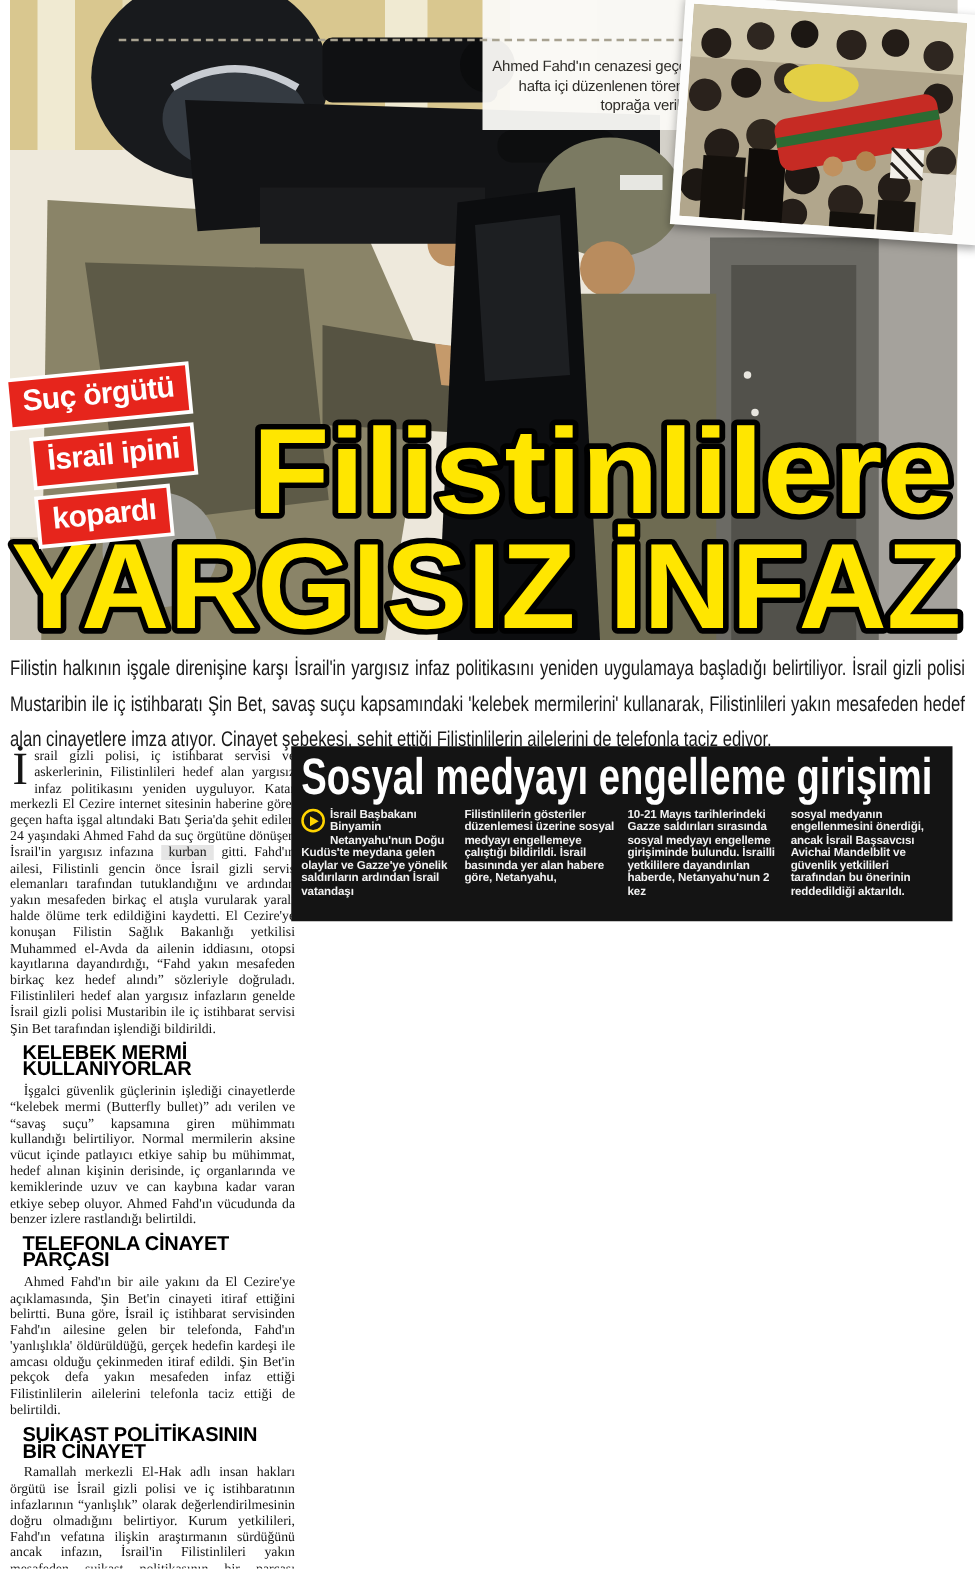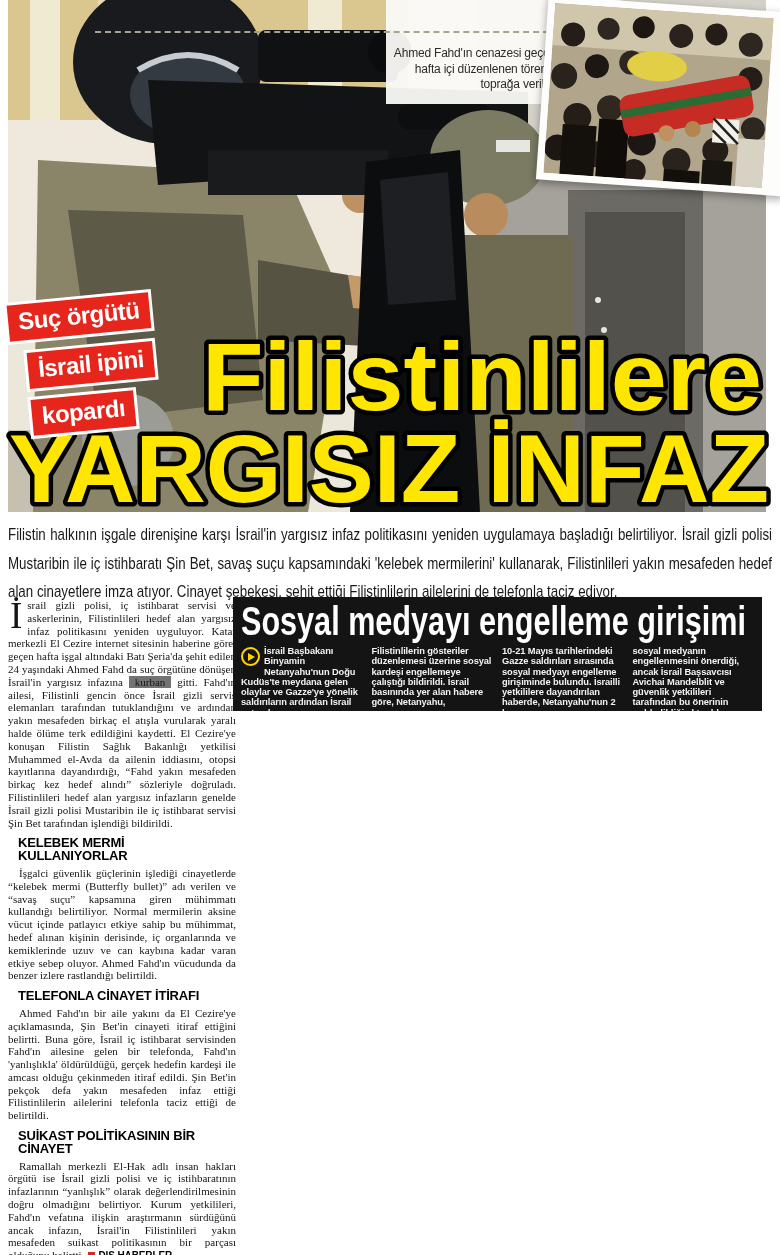--- a/index.html
+++ b/index.html
@@ -45,30 +45,30 @@
                   font-size:17px;line-height:28.5px;color:#181818;text-align:justify;}
 
   
   .article{position:absolute;left:8px;top:599px;width:228px;
            font-family:"Liberation Serif",serif;font-size:11px;line-height:12.8px;
            text-align:justify;color:#151515;}
   .article p{margin:0;}
   .article p.indent{text-indent:11px;}
   .dropcap{float:left;font-size:37px;line-height:30px;padding:2px 5px 0 2px;
            font-family:"Liberation Serif",serif;}
-  .subhead{font-family:"Liberation Sans",sans-serif;font-weight:bold;font-size:13px;
+  .subhead{font-family:"Liberation Sans",sans-serif;font-weight:bold;font-size:16px;
            letter-spacing:-.2px;margin:8px 0 4px 10px;text-align:left;color:#000;}
-  .hl-green{background:#737373;padding:0 6px;}
+  .hl-green{background:#e5e5e5;padding:0 6px;}
   .source{white-space:nowrap;}
   .source .sq{display:inline-block;width:7px;height:7px;background:#d42724;margin:0 3px 0 4px;}
   .source .lbl{font-family:"Liberation Sans",sans-serif;font-weight:bold;font-size:10px;
                letter-spacing:-.1px;color:#000;}
 
   
-  .blackbox{position:absolute;left:233px;top:597px;width:529px;height:114px;background:#141414;
+  .blackbox{position:absolute;left:233px;top:597px;width:529px;height:140px;background:#141414;
             box-sizing:border-box;padding:3px 8px 0 8px;overflow:hidden;z-index:2;}
   .bb-hl{display:block;}
   .bb-hl text{font-family:"Liberation Sans",sans-serif;font-weight:bold;fill:#ffffff;}
   .bb-cols{display:flex;gap:9px;margin-top:2px;}
   .bb-col{flex:1;font-size:9.3px;line-height:10.3px;font-weight:bold;color:#f2f2f2;
           letter-spacing:-.1px;}
   .play-icon{float:left;width:15px;height:15px;border-radius:50%;background:#141414;
              border:2px solid #ffd400;margin:1px 4px 1px 0;position:relative;}
   .play-icon::after{content:"";position:absolute;left:5px;top:3.5px;width:0;height:0;
              border-left:7px solid #ffd400;border-top:4px solid transparent;
@@ -196,31 +196,31 @@
   </svg>
 
   <div class="lead">
     <div class="condense">Filistin halkının işgale direnişine karşı İsrail'in yargısız infaz politikasını yeniden uygulamaya başladığı belirtiliyor. İsrail gizli polisi Mustaribin ile iç istihbaratı Şin Bet, savaş suçu kapsamındaki 'kelebek mermilerini' kullanarak, Filistinlileri yakın mesafeden hedef alan cinayetlere imza atıyor. Cinayet şebekesi, şehit ettiği Filistinlilerin ailelerini de telefonla taciz ediyor.</div>
   </div>
 
   <div class="article">
     <p><span class="dropcap">İ</span><span>srail gizli polisi, iç istihbarat servisi ve askerlerinin, Filistinlileri hedef alan yargısız infaz politikasını yeniden uyguluyor. Katar merkezli El Cezire internet sitesinin haberine göre, geçen hafta işgal altındaki Batı Şeria'da şehit edilen 24 yaşındaki Ahmed Fahd da suç örgütüne dönüşen İsrail'in yargısız infazına </span><span class="hl-green">kurban</span><span> gitti. Fahd'ın ailesi, Filistinli gencin önce İsrail gizli servis elemanları tarafından tutuklandığını ve ardından yakın mesafeden birkaç el atışla vurularak yaralı halde ölüme terk edildiğini kaydetti. El Cezire'ye konuşan Filistin Sağlık Bakanlığı yetkilisi Muhammed el-Avda da ailenin iddiasını, otopsi kayıtlarına dayandırdığı, “Fahd yakın mesafeden birkaç kez hedef alındı” sözleriyle doğruladı. Filistinlileri hedef alan yargısız infazların genelde İsrail gizli polisi Mustaribin ile iç istihbarat servisi Şin Bet tarafından işlendiği bildirildi.</span></p>
     <div class="subhead">KELEBEK MERMİ KULLANIYORLAR</div>
     <p class="indent">İşgalci güvenlik güçlerinin işlediği cinayetlerde “kelebek mermi (Butterfly bullet)” adı verilen ve “savaş suçu” kapsamına giren mühimmatı kullandığı belirtiliyor. Normal mermilerin aksine vücut içinde patlayıcı etkiye sahip bu mühimmat, hedef alınan kişinin derisinde, iç organlarında ve kemiklerinde uzuv ve can kaybına kadar varan etkiye sebep oluyor. Ahmed Fahd'ın vücudunda da benzer izlere rastlandığı belirtildi.</p>
-    <div class="subhead">TELEFONLA CİNAYET İTİRAFI</div>
+    <div class="subhead">TELEFONLA CİNAYET PARÇASI</div>
     <p class="indent">Ahmed Fahd'ın bir aile yakını da El Cezire'ye açıklamasında, Şin Bet'in cinayeti itiraf ettiğini belirtti. Buna göre, İsrail iç istihbarat servisinden Fahd'ın ailesine gelen bir telefonda, Fahd'ın 'yanlışlıkla' öldürüldüğü, gerçek hedefin kardeşi ile amcası olduğu çekinmeden itiraf edildi. Şin Bet'in pekçok defa yakın mesafeden infaz ettiği Filistinlilerin ailelerini telefonla taciz ettiği de belirtildi.</p>
     <div class="subhead">SUİKAST POLİTİKASININ BİR CİNAYET</div>
     <p class="indent"><span>Ramallah merkezli El-Hak adlı insan hakları örgütü ise İsrail gizli polisi ve iç istihbaratının infazlarının “yanlışlık” olarak değerlendirilmesinin doğru olmadığını belirtiyor. Kurum yetkilileri, Fahd'ın vefatına ilişkin araştırmanın sürdüğünü ancak infazın, İsrail'in Filistinlileri yakın mesafeden suikast politikasının bir parçası olduğunu belirtti.</span><span class="source"><span class="sq"></span><span class="lbl">DIŞ HABERLER</span></span></p>
   </div>
 
   <div class="blackbox">
     <svg class="bb-hl" width="513" height="44">
       <text x="0" y="35" font-size="41" textLength="505" lengthAdjust="spacingAndGlyphs">Sosyal medyayı engelleme girişimi</text>
     </svg>
     <div class="bb-cols">
       <div class="bb-col"><span class="play-icon"></span><span>İsrail Başbakanı Binyamin Netanyahu'nun Doğu Kudüs'te meydana gelen olaylar ve Gazze'ye yönelik saldırıların ardından İsrail vatandaşı</span></div>
-      <div class="bb-col">Filistinlilerin gösteriler düzenlemesi üzerine sosyal kardeşi engellemeye çalıştığı bildirildi. İsrail basınında yer alan habere göre, Netanyahu,</div>
+      <div class="bb-col">Filistinlilerin gösteriler düzenlemesi üzerine sosyal medyayı engellemeye çalıştığı bildirildi. İsrail basınında yer alan habere göre, Netanyahu,</div>
       <div class="bb-col">10-21 Mayıs tarihlerindeki Gazze saldırıları sırasında sosyal medyayı engelleme girişiminde bulundu. İsrailli yetkililere dayandırılan haberde, Netanyahu'nun 2 kez</div>
       <div class="bb-col">sosyal medyanın engellenmesini önerdiği, ancak İsrail Başsavcısı Avichai Mandelblit ve güvenlik yetkilileri tarafından bu önerinin reddedildiği aktarıldı.</div>
     </div>
   </div>
 
 </div>
 
 </body></html>

